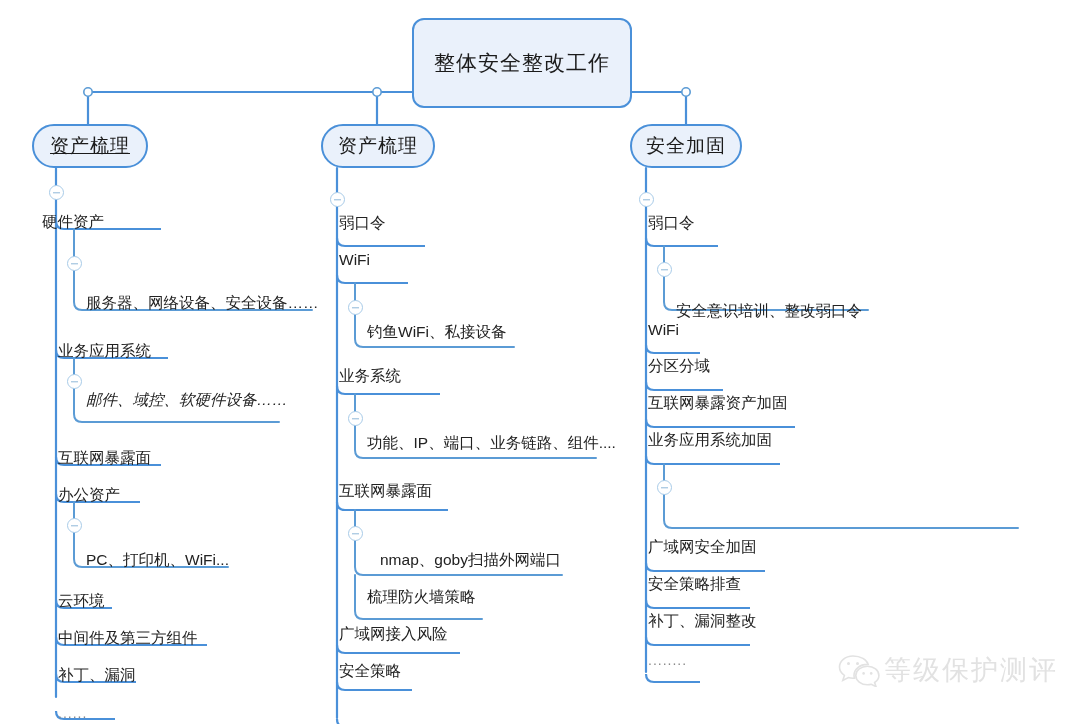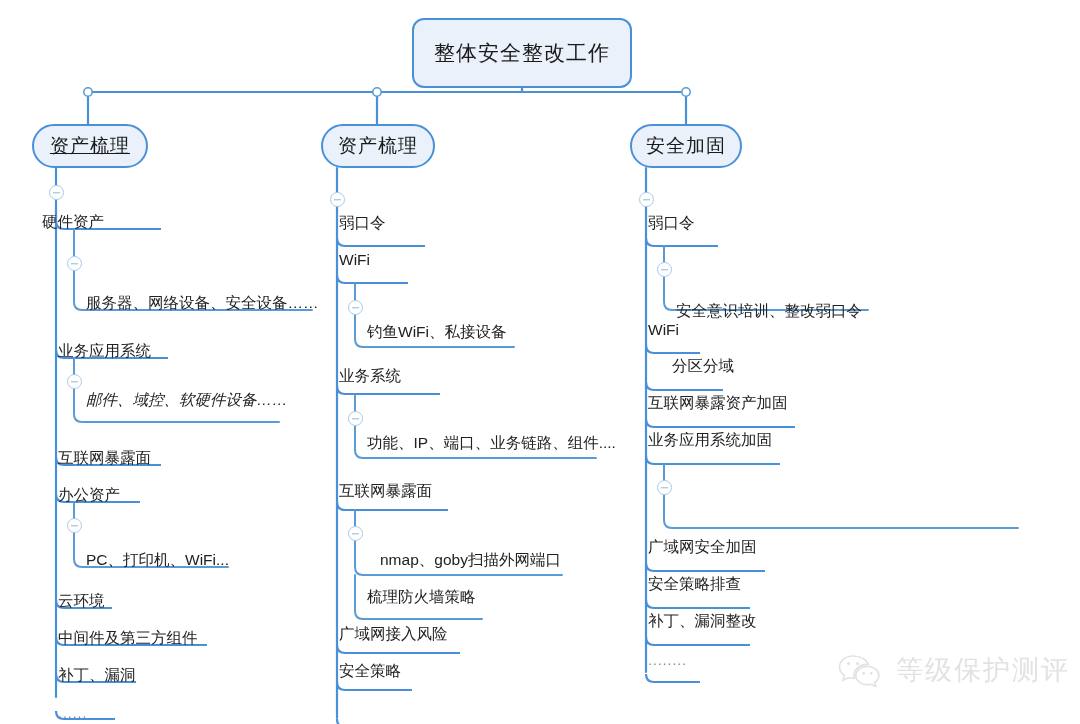--- a/index.html
+++ b/index.html
@@ -113,21 +113,21 @@
     width: 7px;
     height: 1.4px;
     background: #8fb8d8;
     transform: translateY(-50%);
   }
   
   #watermark {
     position: absolute;
     display: flex;
     align-items: center;
-    gap: 16px;
+    gap: 4px;
     color: #e2e2e2;
     font-size: 27px;
     letter-spacing: 2px;
     user-select: none;
   }
   #watermark svg { display: block; }
 </style>
 </head>
 <body>
 
@@ -184,21 +184,21 @@
     <path class="wire-leaf" d="M 646 456 q 0 8 8 8 L 780 464"></path>
     <path class="wire-leaf" d="M 646 563 q 0 8 8 8 L 765 571"></path>
     <path class="wire-leaf" d="M 646 600 q 0 8 8 8 L 750 608"></path>
     <path class="wire-leaf" d="M 646 637 q 0 8 8 8 L 750 645"></path>
     <path class="wire-leaf" d="M 646 674 q 0 8 8 8 L 700 682"></path>
 
     <path class="wire-thin" d="M 664 246 L 664 302 q 0 8 8 8 L 868 310"></path>
     <path class="wire-thin" d="M 664 464 L 664 520 q 0 8 8 8 L 1018 528"></path>
   </svg>
 
-  <div class="root-node" style="left:412px; top:18px; width:220px; height:70px;">
+  <div class="root-node" style="left:412px; top:18px; width:220px; height:90px;">
     <span>整体安全整改工作</span>
   </div>
 
   <div class="branch-node" style="left:32px; top:124px; width:116px; height:44px;text-decoration:underline;">
     <span>资产梳理</span>
   </div>
   <div class="branch-node" style="left:321px; top:124px; width:114px; height:44px;">
     <span>资产梳理</span>
   </div>
   <div class="branch-node" style="left:630px; top:124px; width:112px; height:44px;">
@@ -248,21 +248,21 @@
   <div class="leaf lvl3" style="left:367px; top:589px;"><span>梳理防火墙策略</span></div>
 
   <div class="leaf lvl2" style="left:339px; top:626px;"><span>广域网接入风险</span></div>
   <div class="leaf lvl2" style="left:339px; top:663px;"><span>安全策略</span></div>
   <div class="leaf dots" style="left:339px; top:714px;"><span>......</span></div>
 
   <div class="leaf lvl2" style="left:648px; top:215px;"><span>弱口令</span></div>
   <div class="leaf lvl3" style="left:676px; top:303px;"><span>安全意识培训、整改弱口令</span></div>
 
   <div class="leaf lvl2" style="left:648px; top:322px;"><span>WiFi</span></div>
-  <div class="leaf lvl2" style="left:648px; top:358px;padding-left:24px;"><span>分区分域</span></div>
+  <div class="leaf lvl2" style="left:648px; top:358px;"><span>分区分域</span></div>
   <div class="leaf lvl2" style="left:648px; top:395px;"><span>互联网暴露资产加固</span></div>
 
   <div class="leaf lvl2" style="left:648px; top:432px;"><span>业务应用系统加固</span></div>
 
   <div class="leaf lvl2" style="left:648px; top:539px;"><span>广域网安全加固</span></div>
   <div class="leaf lvl2" style="left:648px; top:576px;"><span>安全策略排查</span></div>
   <div class="leaf lvl2" style="left:648px; top:613px;"><span>补丁、漏洞整改</span></div>
   <div class="leaf dots" style="left:648px; top:653px;"><span>........</span></div>
 
   <div id="watermark" style="left:838px; top:652px;">

